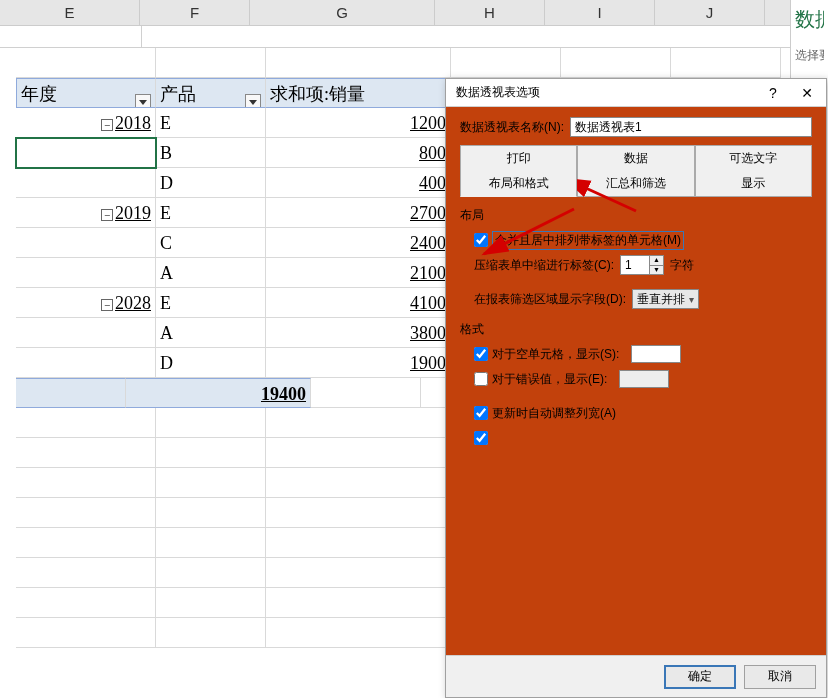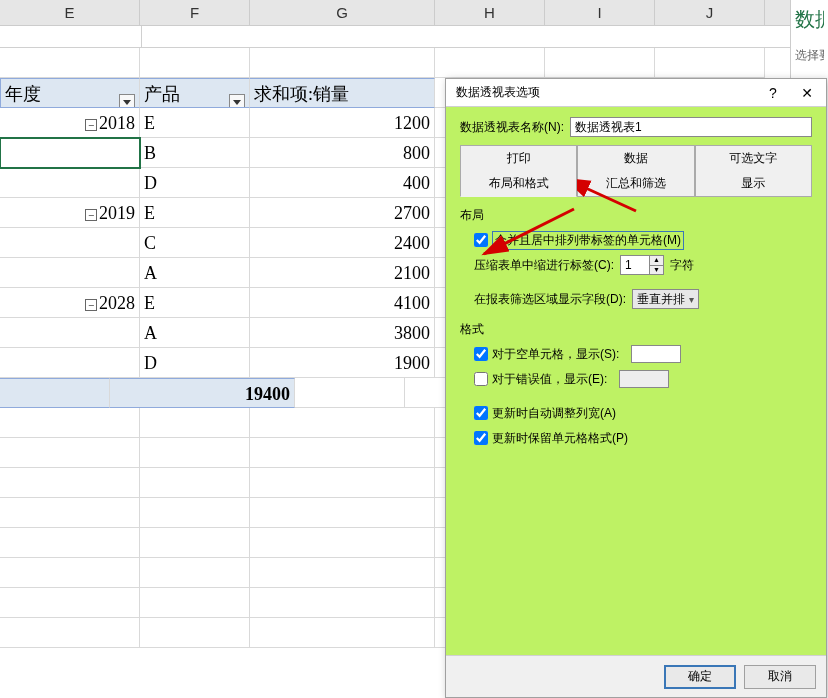--- a/index.html
+++ b/index.html
@@ -34,36 +34,37 @@
     display:flex;
     align-items:center;
     padding-left:2px;
   }
   .formula-left { width:140px; border-right:1px solid #d0d0d0; height:100%; }
   .formula-right { flex:1; height:100%; }
 
   
   .grid {
     position: relative;
+    padding-left: 16px;
   }
   .grid-row {
     display: flex;
     height: 30px;
   }
   .cell {
     border-right: 1px solid #d9d9d9;
     border-bottom: 1px solid #d9d9d9;
     padding: 0 4px;
     font-size: 18px;
     line-height: 30px;
     overflow: hidden;
     white-space: nowrap;
     font-family: "SimSun","Microsoft YaHei",serif;
   }
-  .cell.num { text-align: right; }
+  .cell.num { text-align: right; text-decoration: underline; }
   .cell.left { text-align: left; }
   .pvt-header {
     background: #dde7f2;
     font-weight: normal;
     border-bottom: 1px solid #8faadc;
     border-top: 1px solid #8faadc;
   }
   .pvt-first-col {
     border-left: 1px solid #8faadc;
   }
@@ -121,21 +122,21 @@
   .right-panel .title { color: #217346; font-size: 20px; font-weight: normal; overflow:hidden; white-space:nowrap;}
   .right-panel .sub { color: #666; font-size: 12px; margin-top: 14px; overflow:hidden; white-space:nowrap;}
 
   
   .dialog {
     position: absolute;
     left: 445px;
     top: 78px;
     width: 382px;
     height: 620px;
-    background: #bef264;
+    background: #c2410c;
     border: 1px solid #a0a0a0;
     box-shadow: 2px 2px 8px rgba(0,0,0,0.25);
     font-size: 12px;
     color: #000;
   }
   .dlg-titlebar {
     height: 28px;
     display: flex;
     align-items: center;
     padding: 0 2px 0 10px;
@@ -537,21 +538,20 @@
       <span class="small-input disabled" style="margin-left:12px"></span>
     </div>
 
     <div class="opt-row" style="margin-top:14px">
       <input type="checkbox" checked="" style="">
       <span>更新时自动调整列宽(A)</span>
     </div>
 
     <div class="opt-row">
       <input type="checkbox" checked="" style="">
-      <span>更新时保留单元格格式(P)</span>
     </div>
   </div>
 
   <div class="dlg-footer">
     <button class="dlg-btn primary">确定</button>
     <button class="dlg-btn">取消</button>
   </div>
 
   <svg class="arrow" style="left:18px; top:120px;" width="120" height="70">
     <defs>

